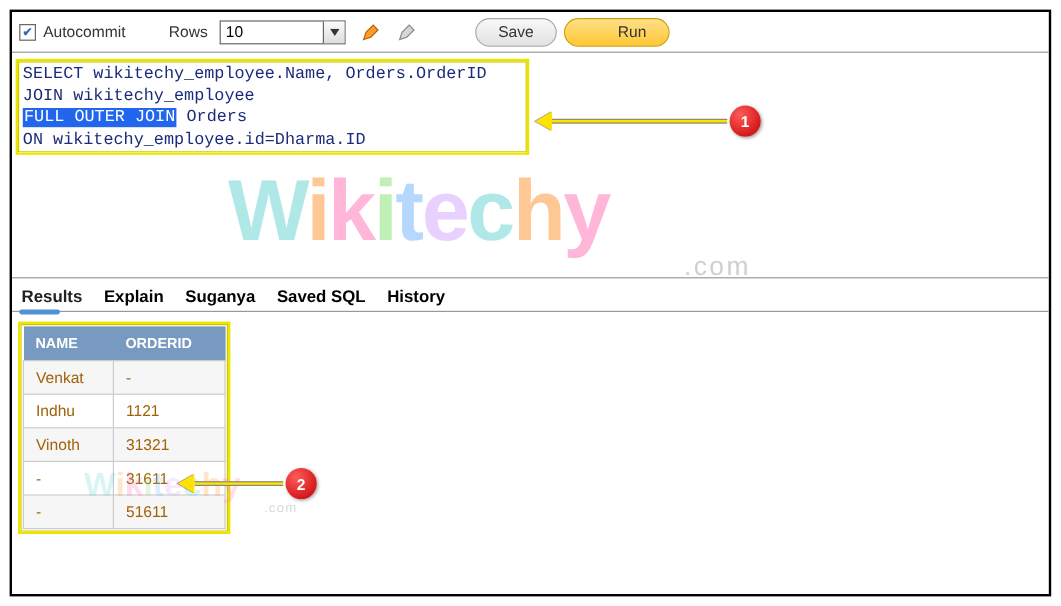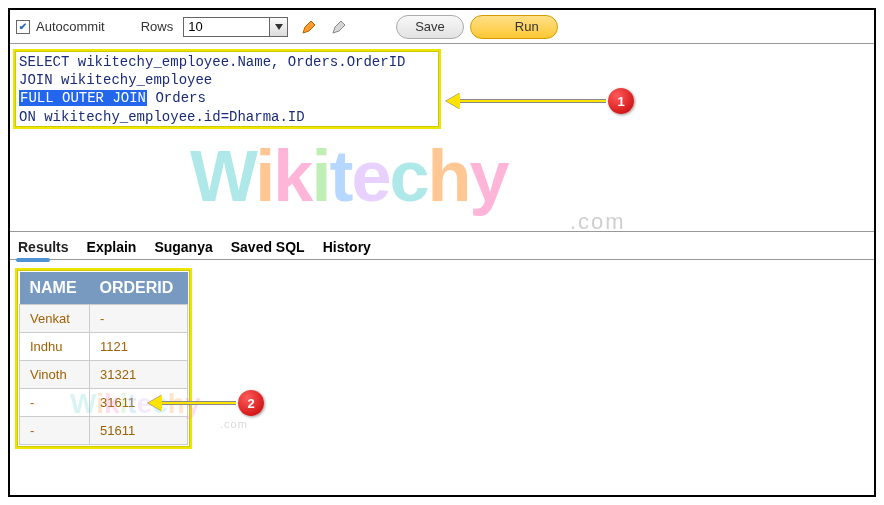--- a/index.html
+++ b/index.html
@@ -177,21 +177,21 @@
     border-collapse: collapse;
     width: 100%;
     font-size: 13px;
   }
   table.results th {
     background: #789ac1;
     color: #fff;
     font-weight: bold;
     padding: 7px 10px;
     text-align: left;
-    font-size: 16px;
+    font-size: 12px;
   }
   table.results td {
     border: 1px solid #ccc;
     padding: 6px 10px;
     color: #a16207;
   }
   table.results tr:nth-child(even) td { background: #f6f6f6; }
   
   .callout {
     position: absolute;

